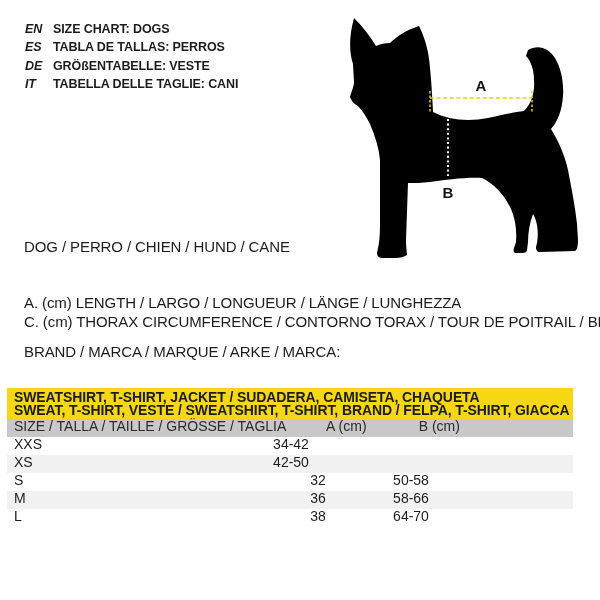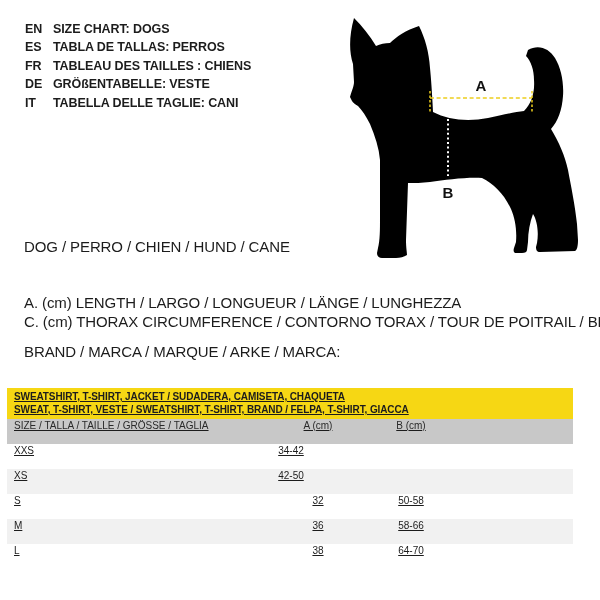--- a/index.html
+++ b/index.html
@@ -4,60 +4,56 @@
 <style>
   html,body{margin:0;padding:0;}
   body{
     width:600px;height:600px;background:#ffffff;position:relative;overflow:hidden;
     font-family:"Liberation Sans",sans-serif;color:#1c1c1c;
     -webkit-font-smoothing:antialiased;
   }
   
   .lang-list{position:absolute;left:25px;top:20px;}
   .lang-row{display:flex;height:18.4px;line-height:18.4px;font-size:12.5px;font-weight:bold;letter-spacing:-0.1px;}
-  .lang-code{width:28px;flex:0 0 28px;}
+  .lang-code{width:28px;flex:0 0 28px;font-style:italic;}
   .lang-label{white-space:nowrap;}
   
   .dog-wrap{position:absolute;left:330px;top:0;width:270px;height:270px;}
   .silhouette{fill:var(--silhouette,#000);}
   .dashA{stroke:var(--dash-yellow,#EDCE1E);stroke-width:1.5;fill:none;stroke-dasharray:4 2.6;}
   .tickA{stroke:var(--dash-yellow,#EDCE1E);stroke-width:1.5;fill:none;stroke-dasharray:2.5 2;}
   .dashB{stroke:var(--dash-white,#fff);stroke-width:2;fill:none;stroke-dasharray:2 2.6;}
   .measure-label{font-family:"Liberation Sans",sans-serif;font-size:15px;font-weight:bold;fill:#111;}
   
   .note{position:absolute;left:24px;font-size:15px;letter-spacing:-0.1px;white-space:nowrap;}
   .note-dog{top:238px;}
   .note-measures{top:293px;line-height:19.4px;}
   .note-brand{top:343px;}
   
-  .size-table{position:absolute;left:7px;top:388px;width:566px;font-size:10px;text-decoration:underline;}
+  .size-table{position:absolute;left:7px;top:388px;width:566px;font-size:14px;}
   .tbl-head{background:var(--header-yellow,#F6D714);padding:3px 0 2px 7px;font-weight:bold;line-height:12.9px;letter-spacing:-0.1px;}
-  .tbl-row{display:flex;height:25px;line-height:14.3px;}
+  .tbl-row{display:flex;height:18px;line-height:14.3px;}
   .tbl-subhead{background:var(--subheader-gray,#C8C8C8);color:#2a2a2a;}
   .tbl-row.stripe{background:var(--row-stripe,#F1F1F1);}
   .col-size{flex:0 0 244px;padding-left:7px;white-space:nowrap;}
   .col-a{flex:0 0 120px;text-align:center;}
   .col-b{flex:0 0 66px;text-align:center;}
   .col-fill{flex:1 1 auto;}
 </style>
 </head>
 <body>
 
 <div class="lang-list">
   <div class="lang-row">
     <span class="lang-code">EN</span>
     <span class="lang-label">SIZE CHART: DOGS</span>
   </div>
   <div class="lang-row">
     <span class="lang-code">ES</span>
     <span class="lang-label">TABLA DE TALLAS: PERROS</span>
-  </div>
-  <div class="lang-row">
-    <span class="lang-code">FR</span>
-    <span class="lang-label">TABLEAU DES TAILLES : CHIENS</span>
   </div>
   <div class="lang-row">
     <span class="lang-code">DE</span>
     <span class="lang-label">GRÖßENTABELLE: VESTE</span>
   </div>
   <div class="lang-row">
     <span class="lang-code">IT</span>
     <span class="lang-label">TABELLA DELLE TAGLIE: CANI</span>
   </div>
 </div>

